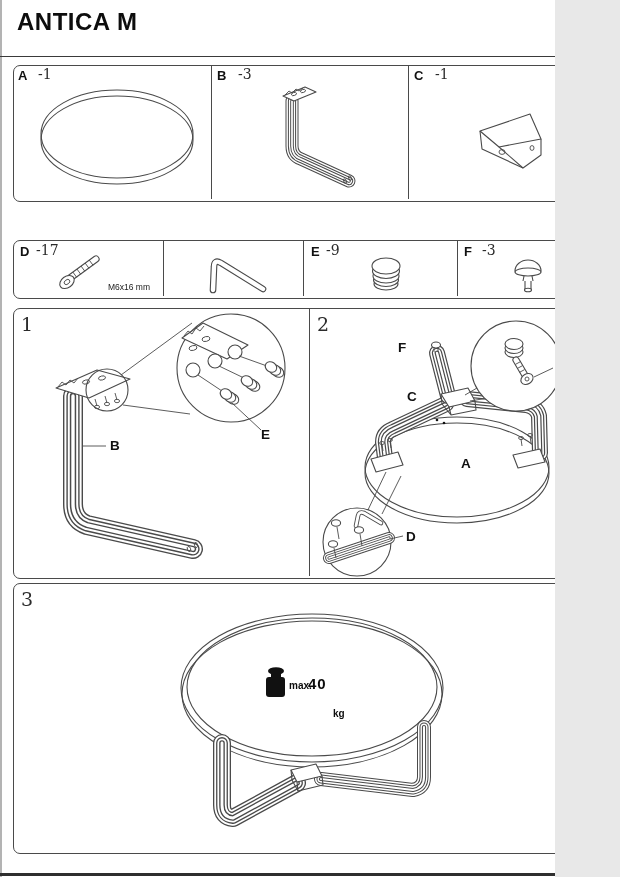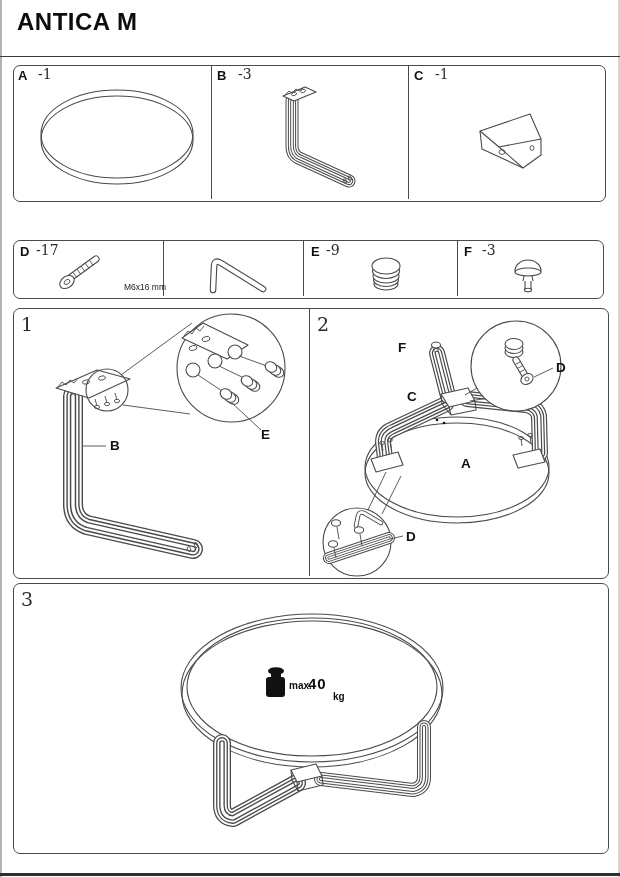--- a/index.html
+++ b/index.html
@@ -1,17 +1,17 @@
 <!DOCTYPE html>
 <html><head>
 <meta charset="utf-8">
 <style>
   html,body{margin:0;padding:0;background:#e8e8e8;}
   .page{
-    position:relative;width:620px;height:877px;background:#ffffff;
+    position:relative;width:555px;height:877px;background:#ffffff;
     overflow:hidden;font-family:"Liberation Sans",sans-serif;
   }
   .edge{position:absolute;background:#b3b3b3;}
   .edge.left{left:0;top:0;width:2px;height:877px;}
   .edge.right{left:618px;top:0;width:1.5px;height:877px;background:#d5d5d5;}
   .edge.bottom{left:0;top:873px;width:620px;height:2.5px;background:#2f2f2f;}
   .title{
     position:absolute;left:17px;top:8px;
     font-size:24px;font-weight:bold;color:#0d0d0d;letter-spacing:.5px;
   }
@@ -301,36 +301,36 @@
 
   <div class="letter" style="left:18px;top:69px;">A</div>
   <div class="count" style="left:38px;top:67px;">-1</div>
   <div class="letter" style="left:217px;top:69px;">B</div>
   <div class="count" style="left:238px;top:67px;">-3</div>
   <div class="letter" style="left:414px;top:69px;">C</div>
   <div class="count" style="left:435px;top:67px;">-1</div>
 
   <div class="letter" style="left:20px;top:245px;">D</div>
   <div class="count" style="left:36px;top:243px;">-17</div>
-  <div class="small-note" style="left:124px;top:283px;">M6x16 mm</div>
+  <div class="small-note" style="left:108px;top:283px;">M6x16 mm</div>
   <div class="letter" style="left:311px;top:245px;">E</div>
   <div class="count" style="left:326px;top:243px;">-9</div>
   <div class="letter" style="left:464px;top:245px;">F</div>
   <div class="count" style="left:482px;top:243px;">-3</div>
 
   <div class="stepnum" style="left:21px;top:315px;">1</div>
   <div class="stepnum" style="left:317px;top:315px;">2</div>
   <div class="stepnum" style="left:21px;top:590px;">3</div>
 
   <div class="drawlbl" style="left:110px;top:439px;">B</div>
   <div class="drawlbl" style="left:261px;top:428px;">E</div>
 
   <div class="drawlbl" style="left:398px;top:341px;">F</div>
   <div class="drawlbl" style="left:407px;top:390px;">C</div>
   <div class="drawlbl" style="left:461px;top:457px;">A</div>
   <div class="drawlbl" style="left:556px;top:361px;">D</div>
   <div class="drawlbl" style="left:406px;top:530px;">D</div>
 
   <div class="max-prefix" style="left:289px;top:681px;">max.</div>
   <div class="max-value" style="left:308px;top:676px;">40</div>
-  <div class="max-unit" style="left:333px;top:692px;">kg</div>
+  <div class="max-unit" style="left:333px;top:709px;">kg</div>
 
 </div>
 
 </body></html>

